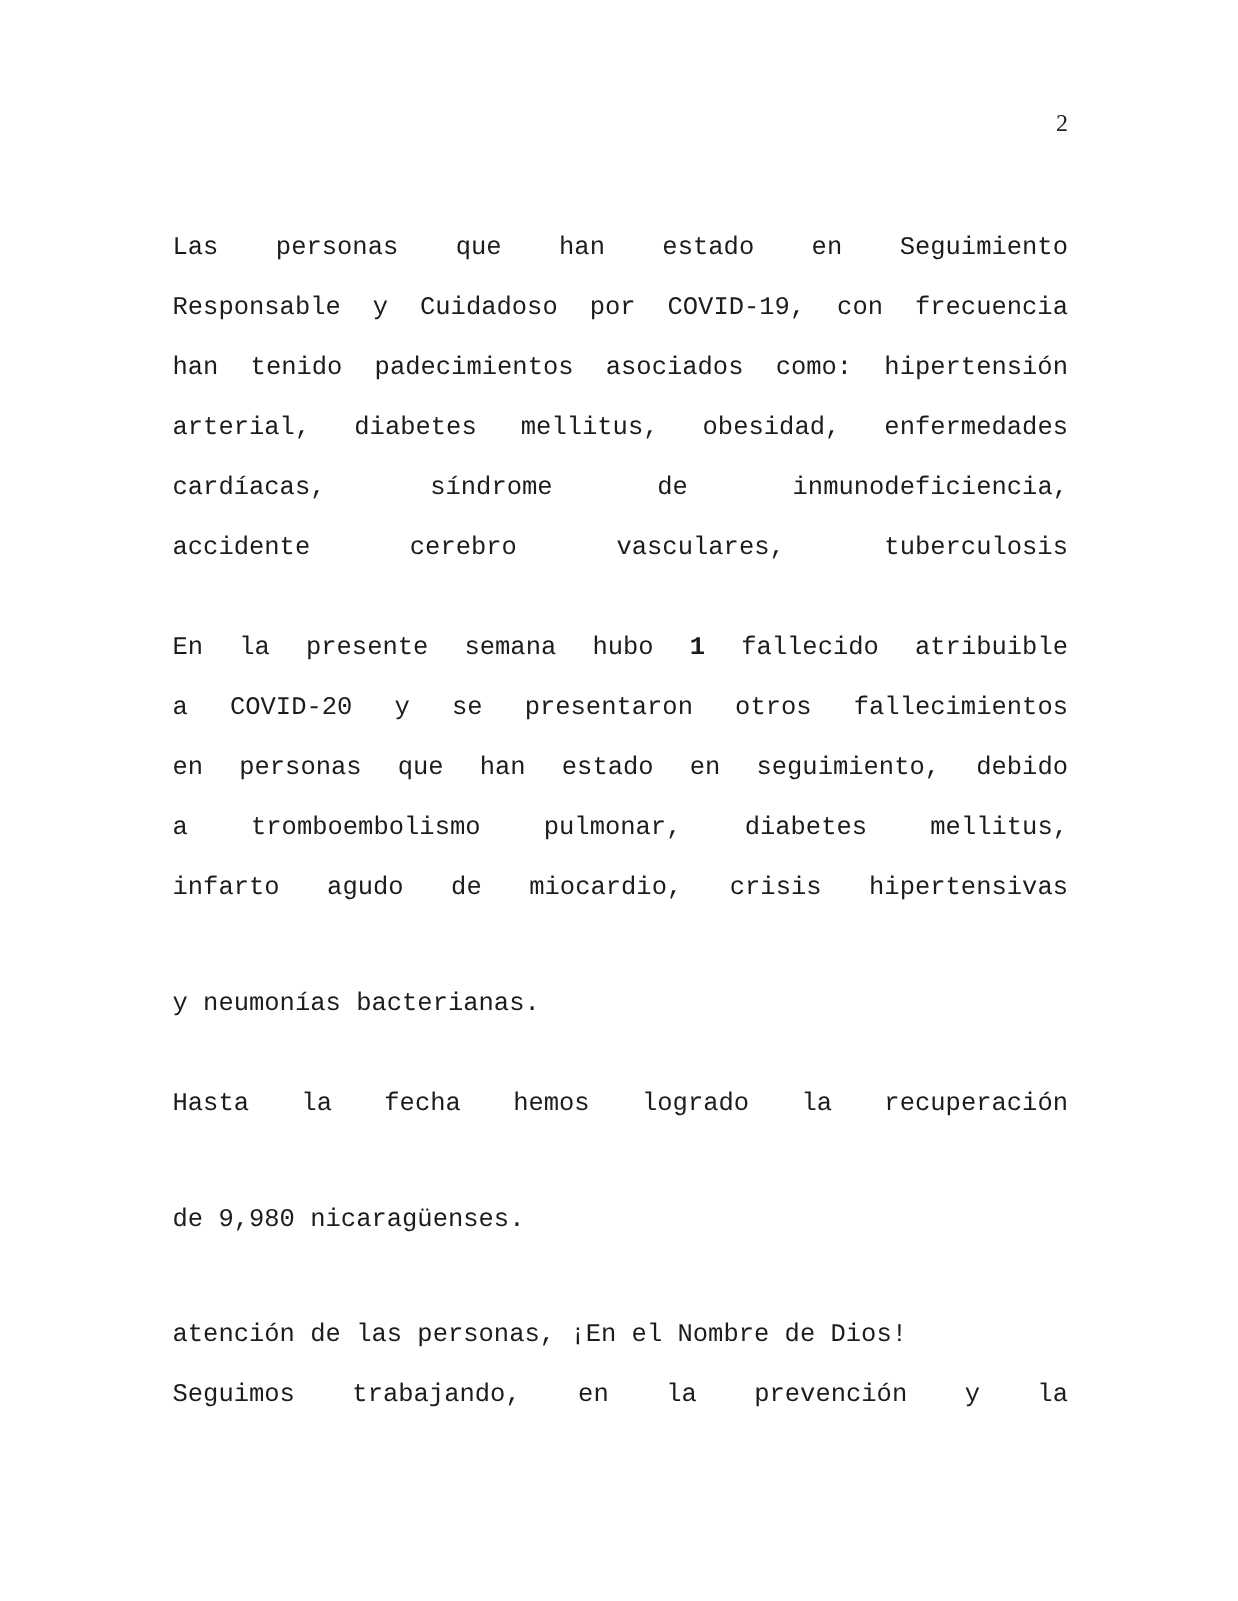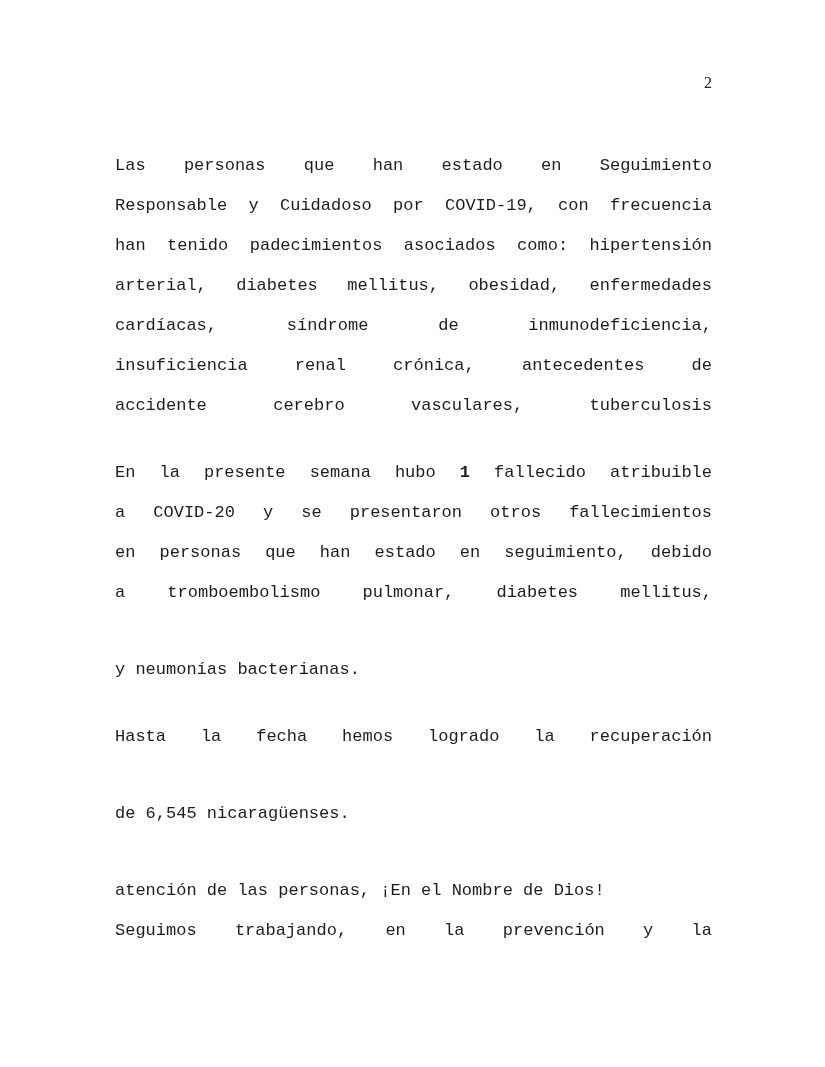--- a/index.html
+++ b/index.html
@@ -61,35 +61,35 @@
 <div class="page-number">2</div>
 
 <div class="body-text">
 
   <p class="para">
     <span class="line">Las personas que han estado en Seguimiento</span>
     <span class="line">Responsable y Cuidadoso por COVID-19, con frecuencia</span>
     <span class="line">han tenido padecimientos asociados como: hipertensión</span>
     <span class="line">arterial, diabetes mellitus, obesidad, enfermedades</span>
     <span class="line">cardíacas, síndrome de inmunodeficiencia,</span>
-    <span class="line">insuficiencia renal crónica, antecedentes de</span>
     <span class="line">accidente cerebro vasculares, tuberculosis</span>
   </p>
 
   <p class="para">
     <span class="line"><span>En la presente semana hubo</span> <span class="bold">1</span> <span>fallecido atribuible</span></span>
     <span class="line">a COVID-20 y se presentaron otros fallecimientos</span>
     <span class="line">en personas que han estado en seguimiento, debido</span>
     <span class="line">a tromboembolismo pulmonar, diabetes mellitus,</span>
+    <span class="line">infarto agudo de miocardio, crisis hipertensivas</span>
     <span class="line last">y neumonías bacterianas.</span>
   </p>
 
   <p class="para">
     <span class="line">Hasta la fecha hemos logrado la recuperación</span>
-    <span class="line last">de 6,545 nicaragüenses.</span>
+    <span class="line last">de 9,980 nicaragüenses.</span>
   </p>
 
   <p class="para">
     <span class="line last">atención de las personas, ¡En el Nombre de Dios!</span>
     <span class="line">Seguimos trabajando, en la prevención y la</span>
   </p>
 
 </div>
 
 </body></html>

